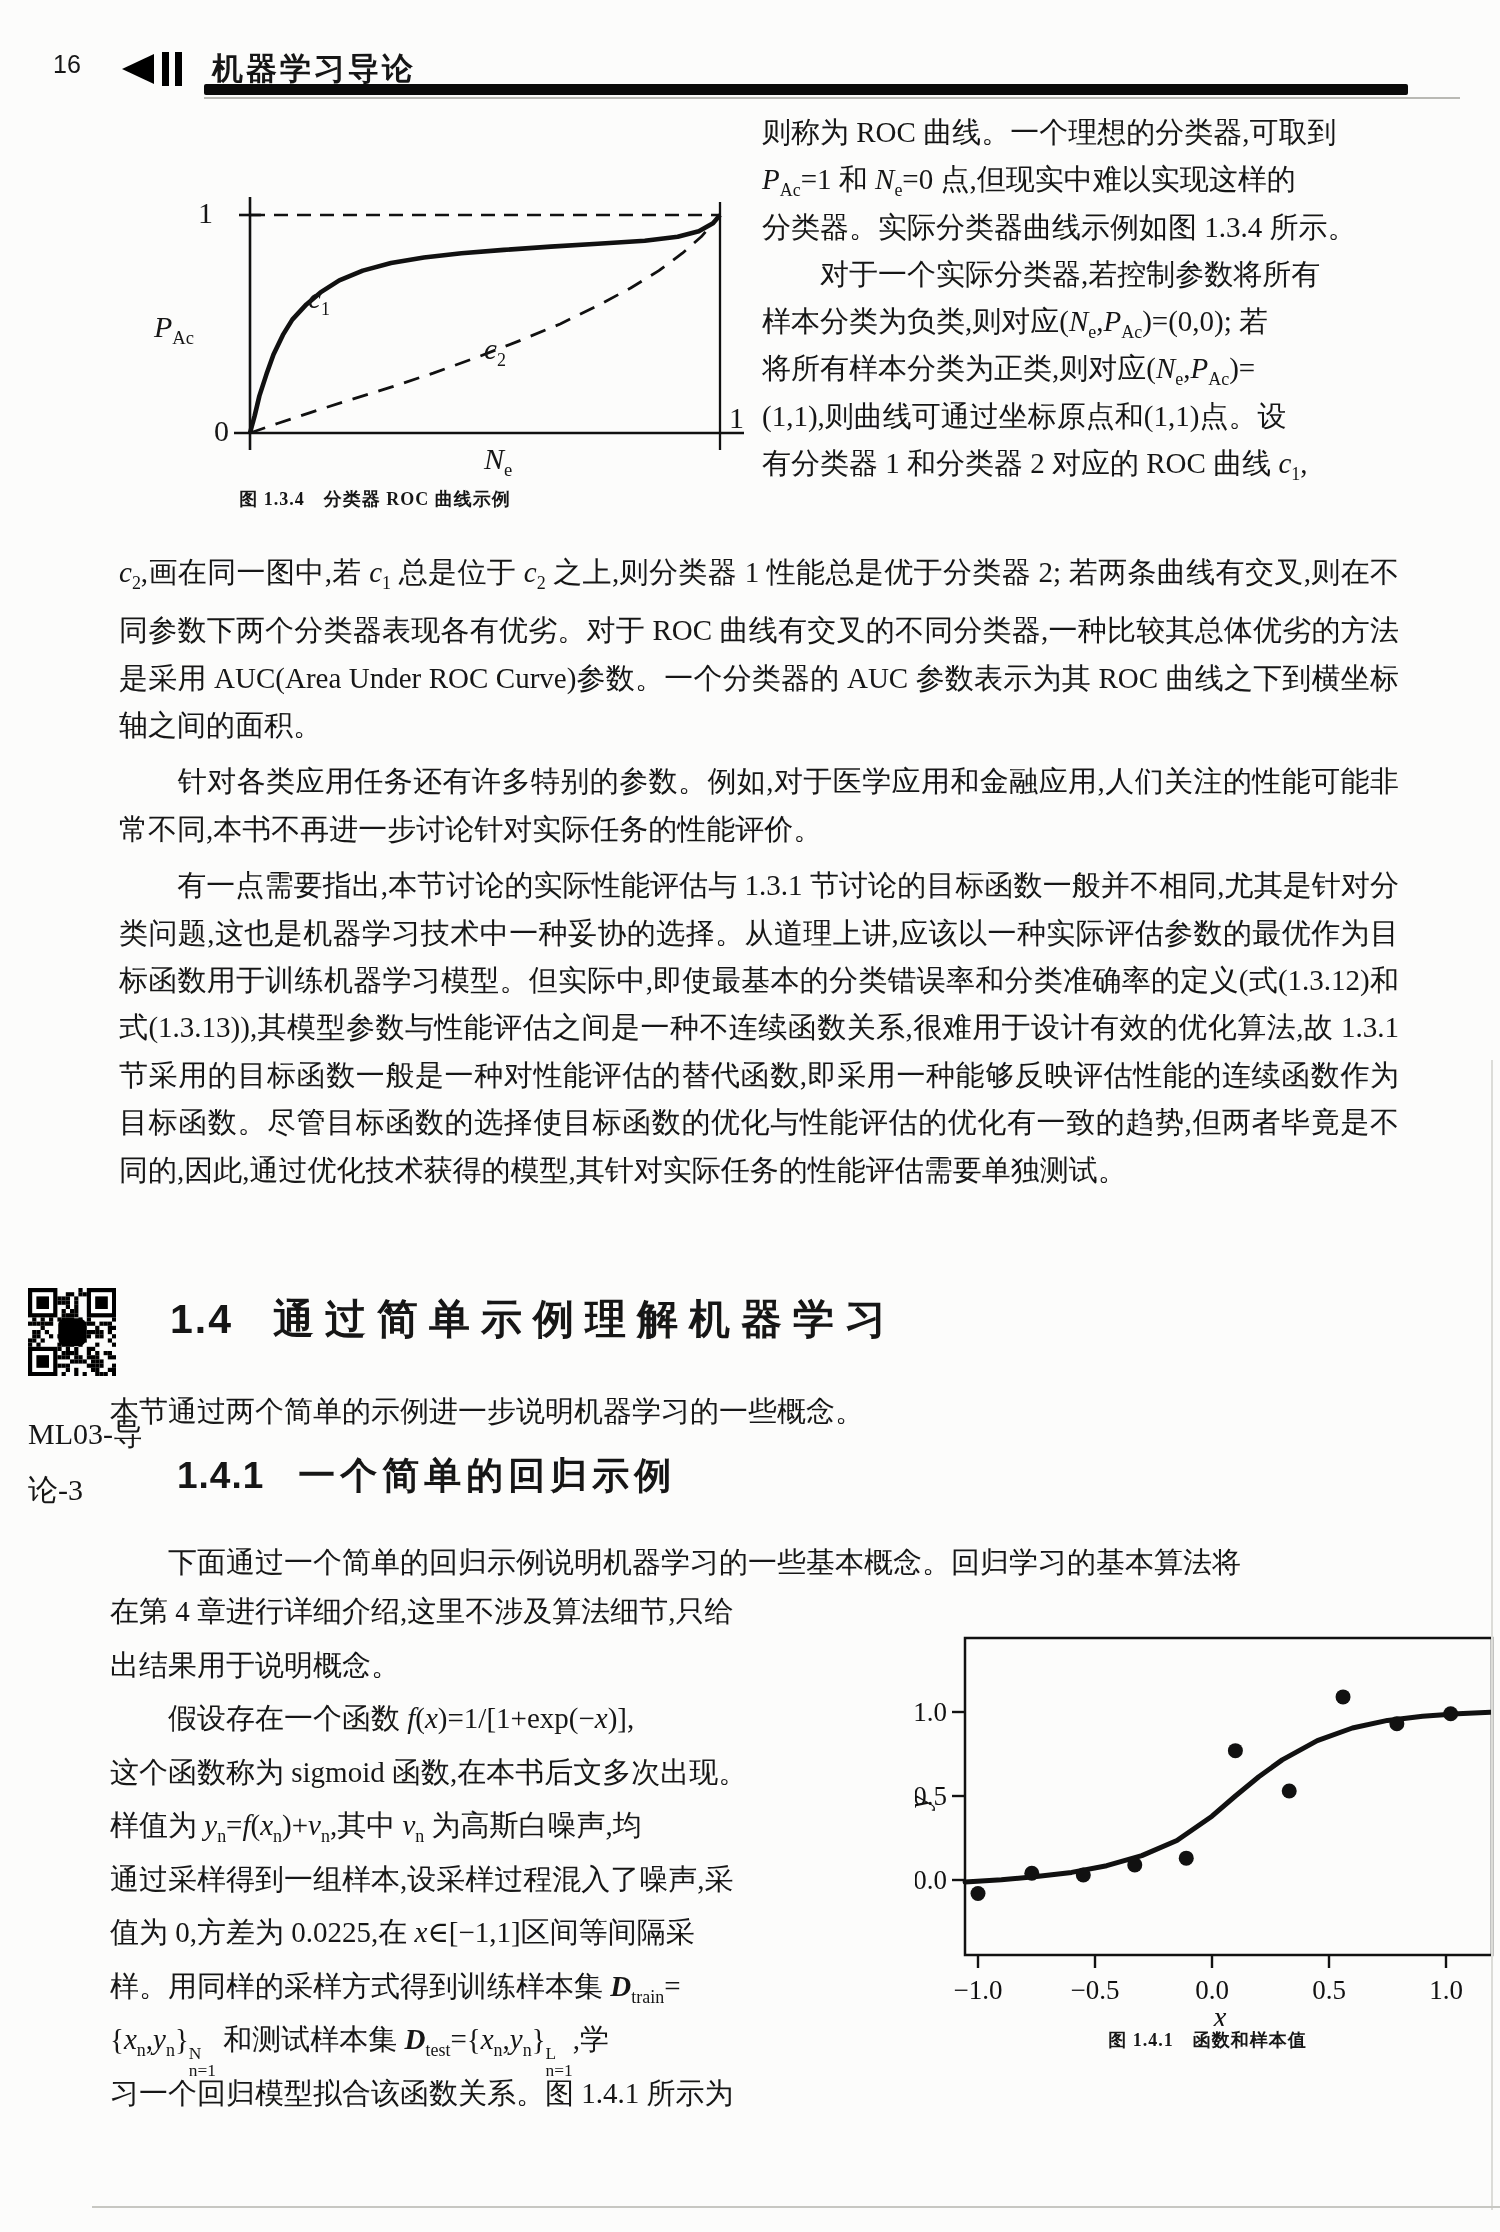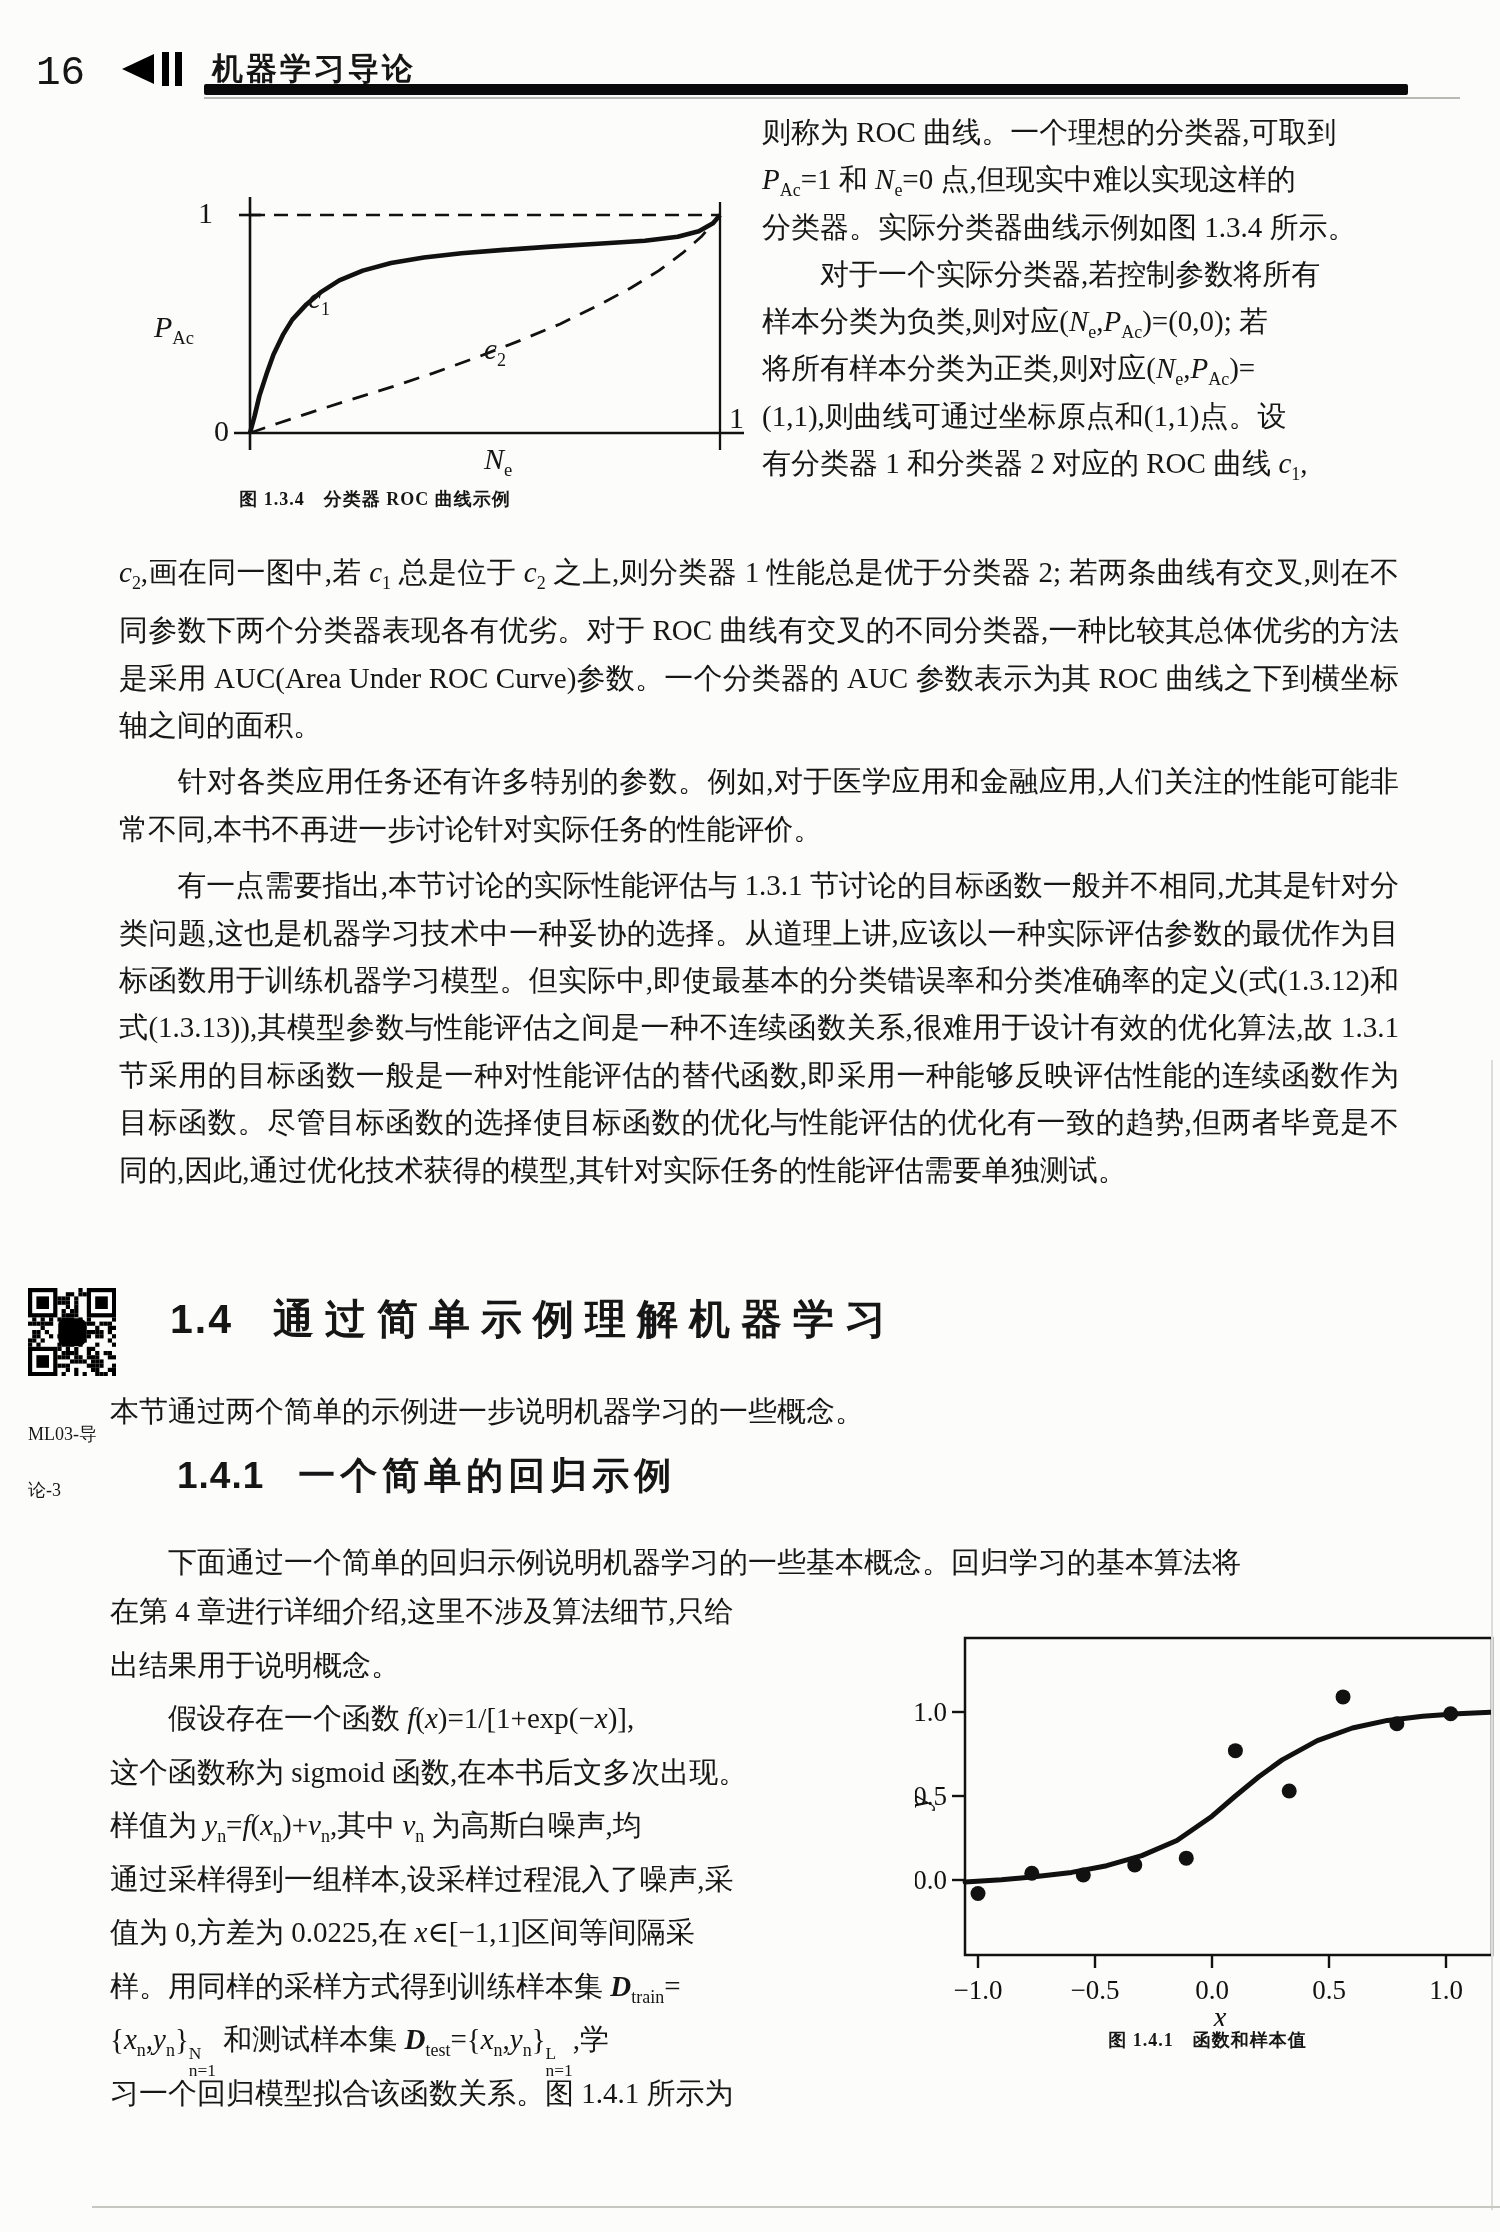--- a/index.html
+++ b/index.html
@@ -1,40 +1,40 @@
 <!DOCTYPE html>
 <html><head>
 <meta charset="utf-8">
 <style>
   html,body{margin:0;padding:0;background:#888;}
   .page{width:1500px;height:2232px;position:relative;background:#fcfcfb;color:#161616;
         font-family:"Liberation Serif","DejaVu Serif",serif;overflow:hidden;margin:0 auto;}
   
-  .hdr-pgnum{position:absolute;left:36px;top:50px;font-size:41px;font-family:Liberation Mono, monospace;}
+  .hdr-pgnum{position:absolute;left:53px;top:50px;font-size:25px;font-family:Liberation Sans, sans-serif;}
   .hdr-icon{position:absolute;left:122px;top:52px;width:72px;height:34px;}
   .hdr-tri{position:absolute;left:0;top:2px;width:0;height:0;border-top:15px solid transparent;
            border-bottom:15px solid transparent;border-right:32px solid #000;}
   .hdr-b1{position:absolute;left:40px;top:0;width:7px;height:34px;background:#000;}
   .hdr-b2{position:absolute;left:53px;top:0;width:7px;height:34px;background:#000;}
   .hdr-title{position:absolute;left:212px;top:48px;font-size:31px;letter-spacing:3px;
              font-family:"Liberation Sans","DejaVu Sans",sans-serif;font-weight:600;}
   .hdr-bar{position:absolute;left:204px;top:84px;width:1204px;height:11px;background:#0a0a0a;border-radius:2px;}
   .hdr-line{position:absolute;left:204px;top:97px;width:1256px;height:2px;background:#b9b9b4;}
   
   .tline{white-space:nowrap;height:47.3px;font-size:29px;}
   .col-right{position:absolute;left:762px;top:113px;width:660px;}
   .paras{position:absolute;left:110px;top:540px;width:1298px;font-size:29px;line-height:47.4px;text-align:justify;}
   .paras p{margin:9px;}
   sub{font-size:0.62em;}
   sup{font-size:0.62em;}
   .ss{display:inline-flex;flex-direction:column;font-size:0.60em;line-height:1.02;vertical-align:-0.55em;text-align:left;}
   .ss sup,.ss sub{font-size:1em;}
   
   .qr{position:absolute;left:28px;top:1288px;width:120px;}
-  .qr-cap{margin-top:26px;font-size:18px;line-height:56px;}
+  .qr-cap{margin-top:26px;font-size:30px;line-height:56px;}
   
   .h14{position:absolute;left:170px;top:1292px;margin:0;font-size:41px;font-weight:bold;
        font-family:"Liberation Sans","DejaVu Sans",sans-serif;}
   .h14 .num{margin-right:40px;letter-spacing:2px;}
   .h14 .ttl{letter-spacing:11px;}
   .intro{position:absolute;left:110px;top:1392px;width:1298px;margin:0;font-size:29px;}
   .h141{position:absolute;left:170px;top:1444px;margin:7px;font-size:37px;font-weight:bold;
         font-family:"Liberation Sans","DejaVu Sans",sans-serif;}
   .h141 .num{margin-right:34px;letter-spacing:1px;}
   .h141 .ttl{letter-spacing:5px;}

